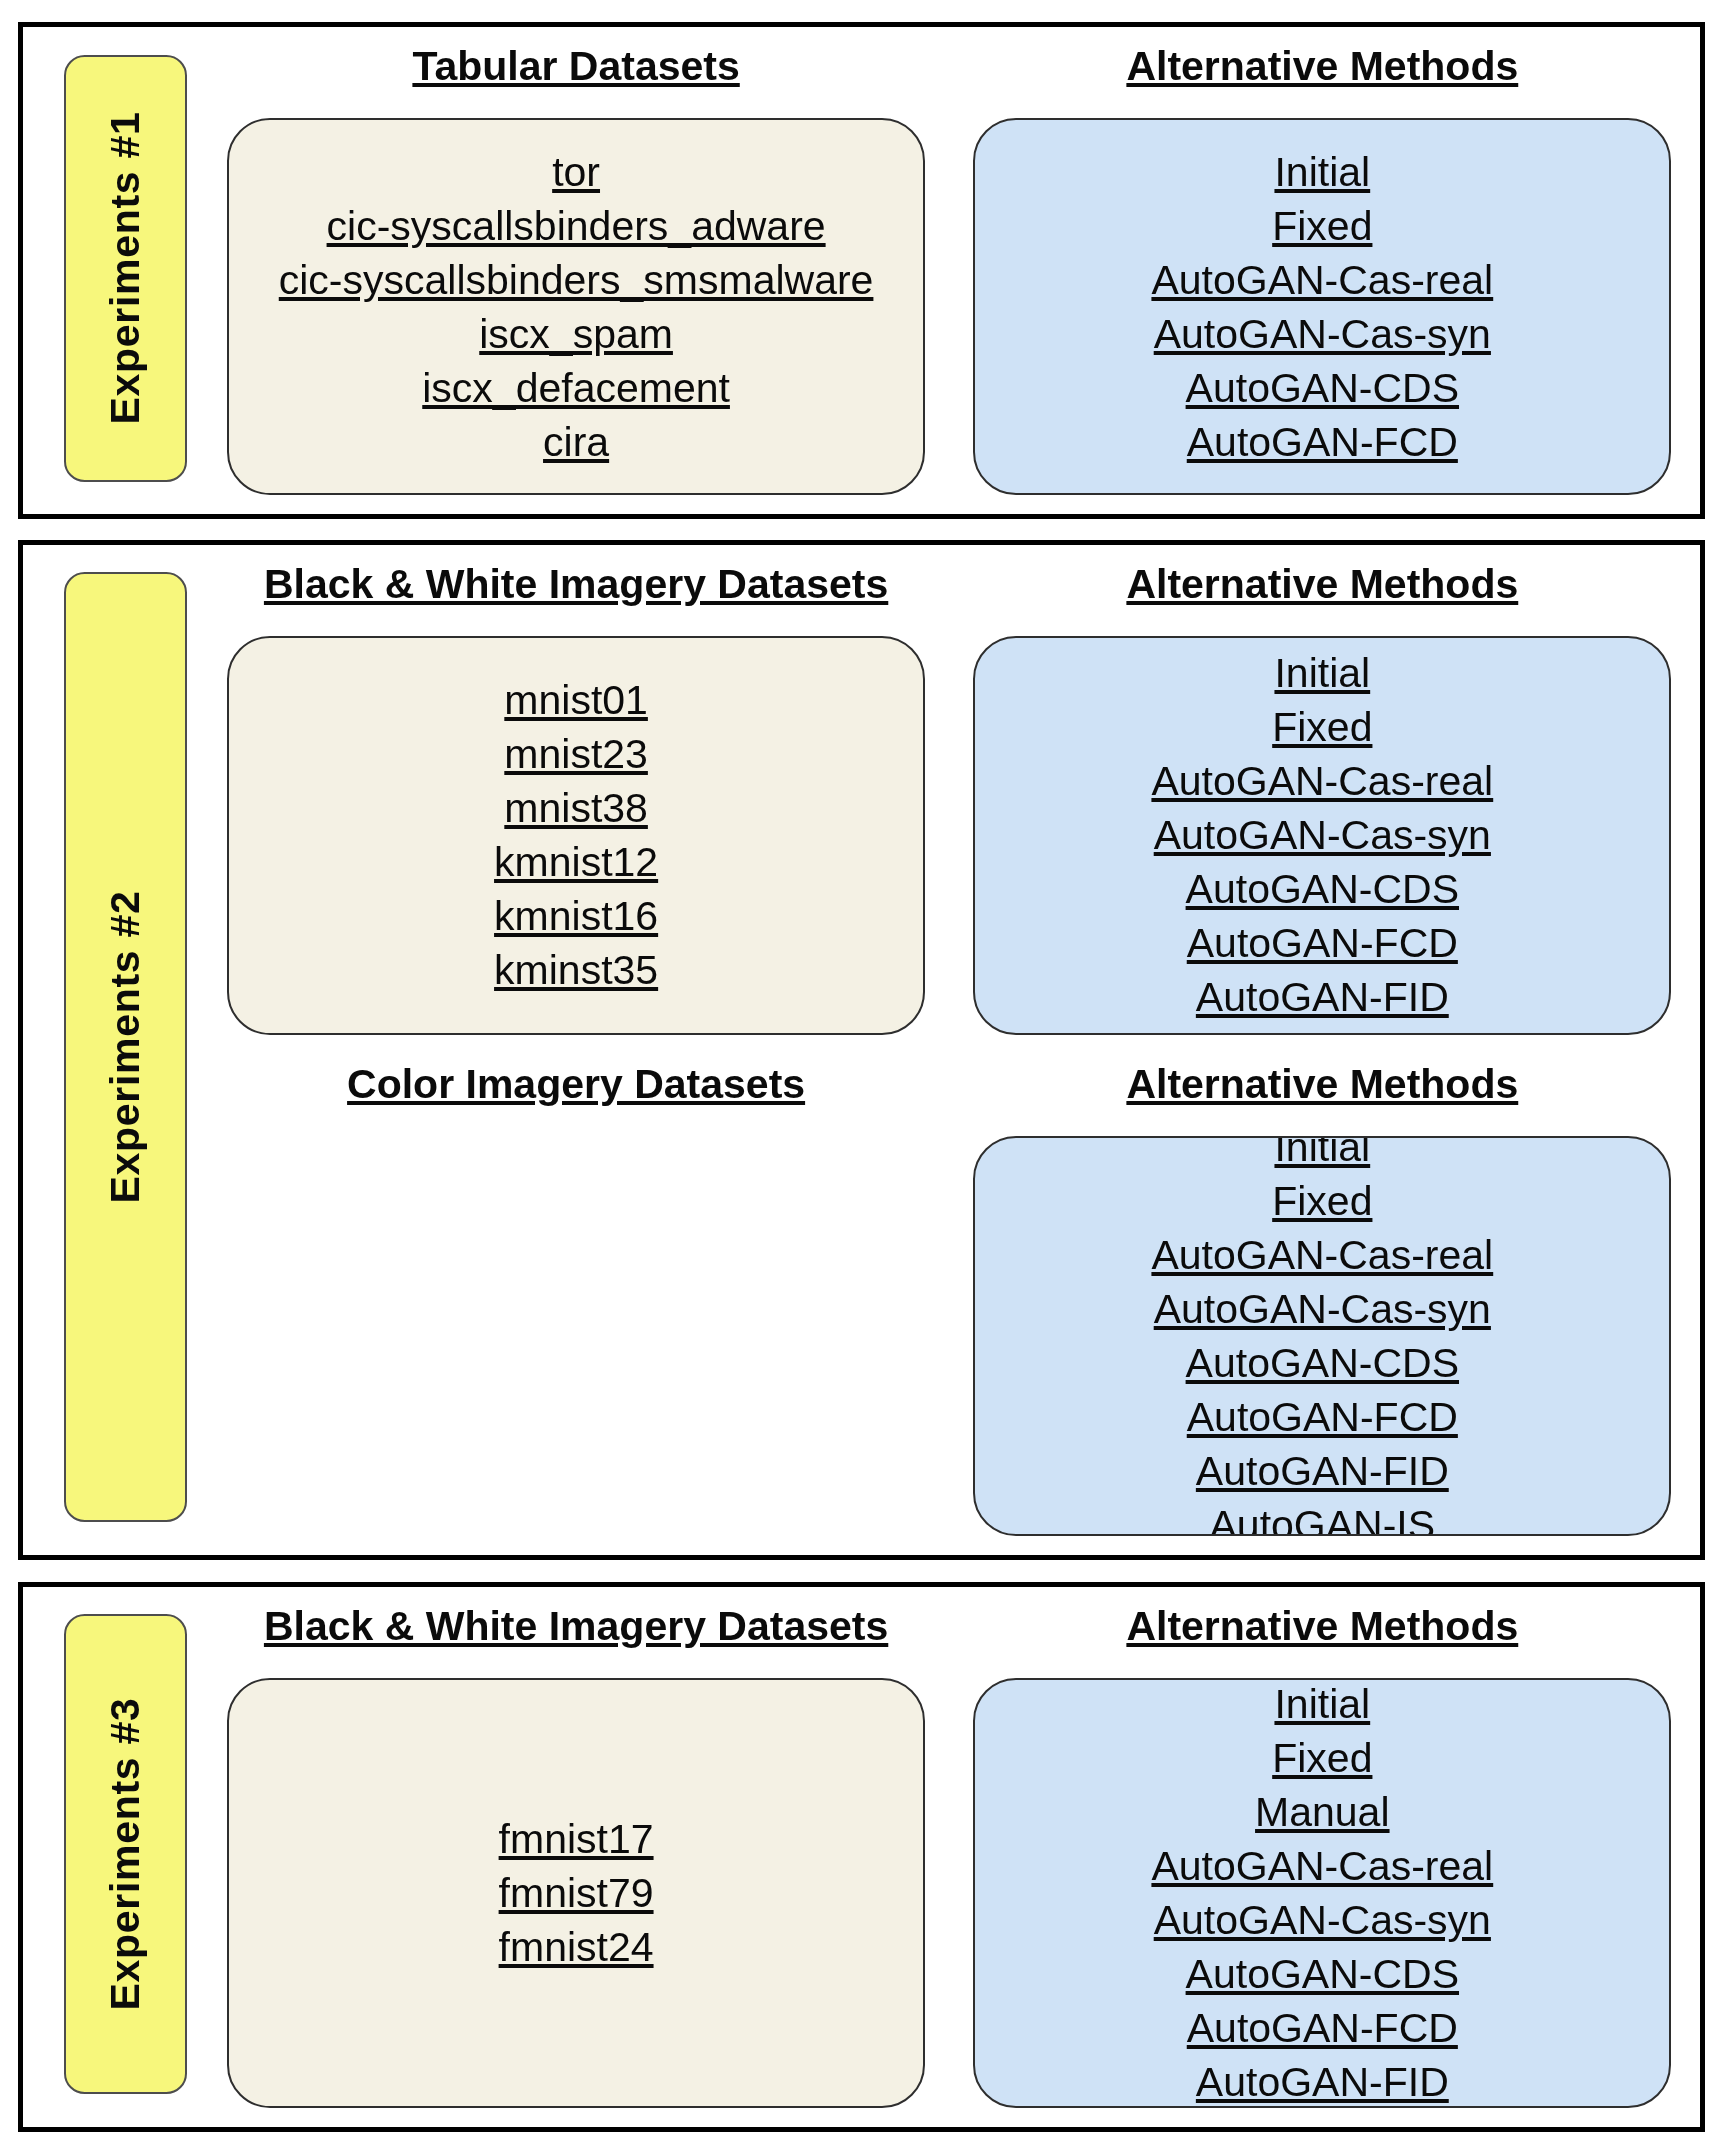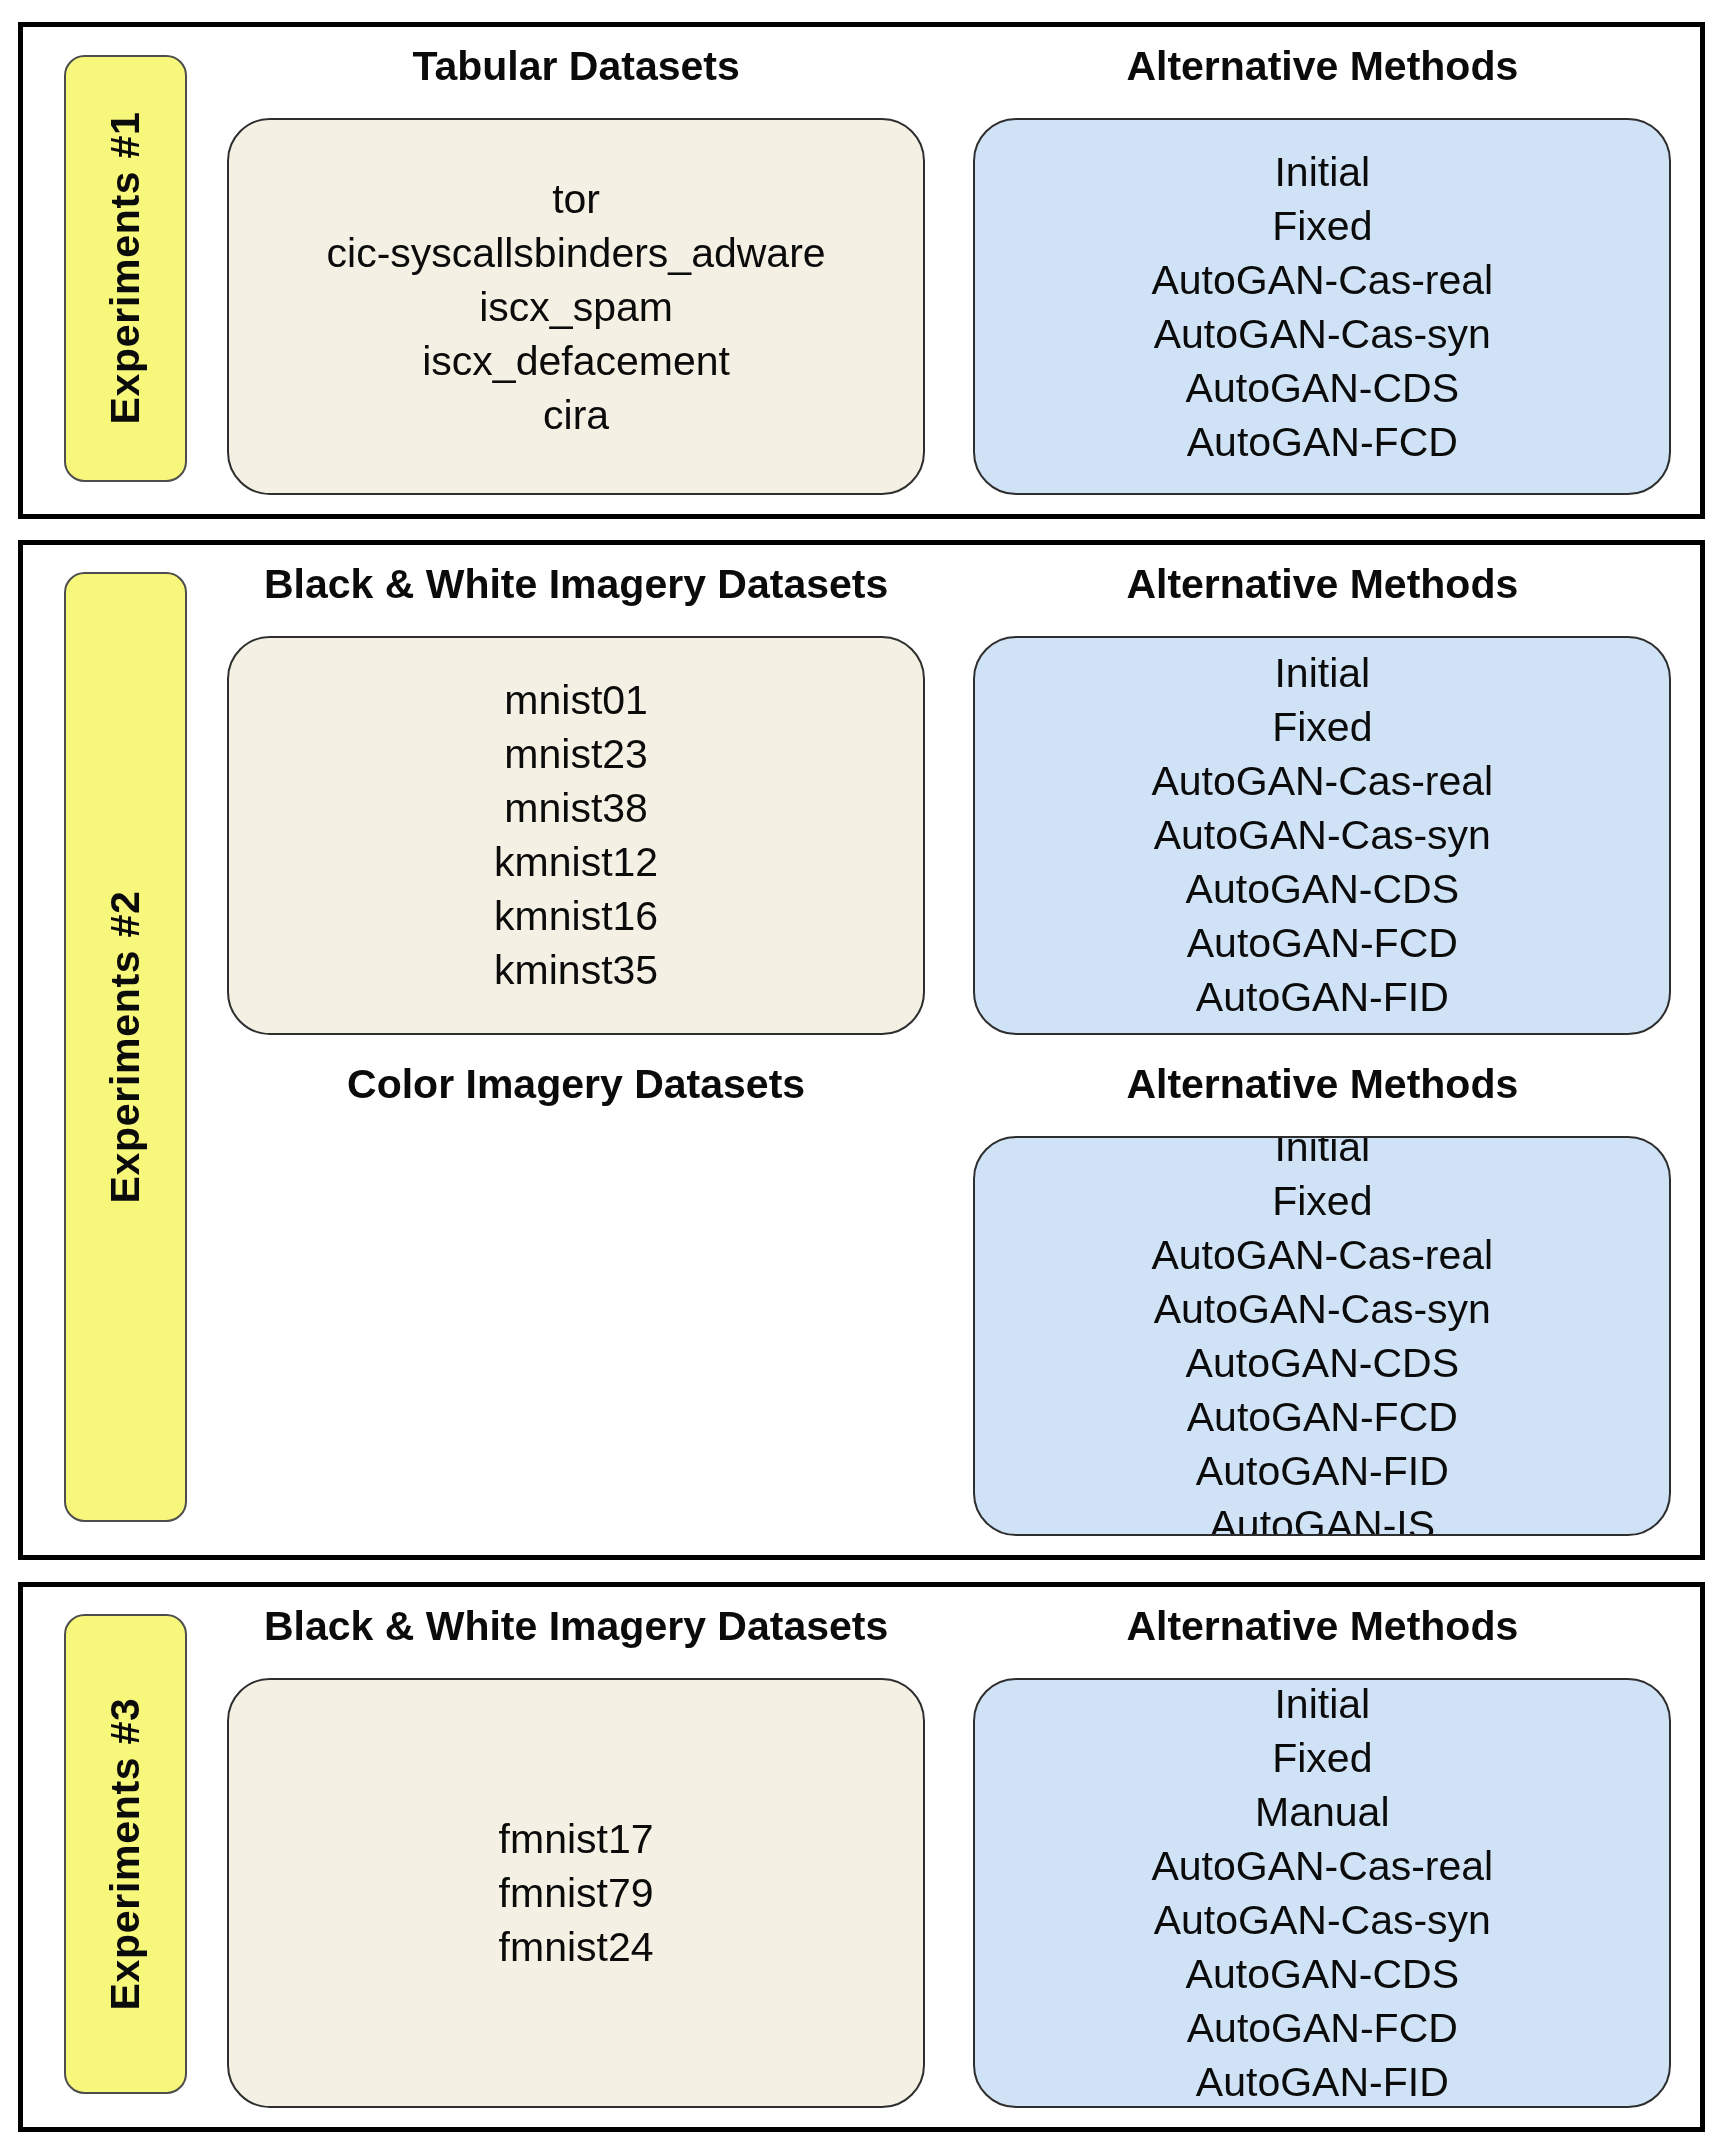--- a/index.html
+++ b/index.html
@@ -57,20 +57,21 @@
     display: flex;
     flex-direction: column;
     gap: 22px;
     min-width: 0;
   }
   .row {
     flex: 1 1 0;
     display: flex;
     gap: 48px;
     min-height: 0;
+    text-decoration: underline;
   }
   .col {
     flex: 1 1 0;
     display: flex;
     flex-direction: column;
     min-width: 0;
   }
   .col-title {
     text-align: center;
     font-weight: bold;
@@ -106,20 +107,21 @@
       <div class="exp-label">
         <span class="exp-label-text">Experiments #1</span>
       </div>
       <div class="content">
         <div class="row">
           <div class="col">
             <div class="col-title">Tabular Datasets</div>
             <div class="box datasets-box">
               <div class="item">tor</div>
               <div class="item">cic-syscallsbinders_adware</div>
+              <div class="item">cic-syscallsbinders_smsmalware</div>
               <div class="item">iscx_spam</div>
               <div class="item">iscx_defacement</div>
               <div class="item">cira</div>
             </div>
           </div>
           <div class="col">
             <div class="col-title">Alternative Methods</div>
             <div class="box methods-box">
               <div class="item">Initial</div>
               <div class="item">Fixed</div>

